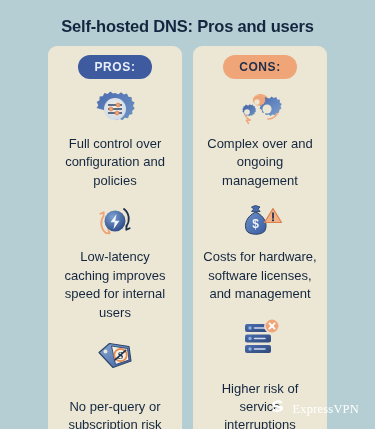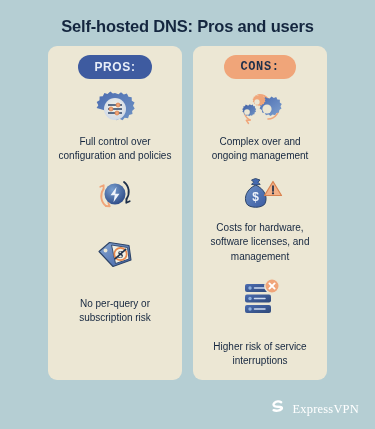--- a/index.html
+++ b/index.html
@@ -48,21 +48,21 @@
   
   .badge {
     border-radius: 999px;
     font-size: 12px;
     font-weight: bold;
     letter-spacing: 0.6px;
     padding: 5px 16px 5px 16px;
     margin-bottom: 9px;
   }
   .badge.pros { background: #3e5ba0; color: #e8eef8; }
-  .badge.cons { background: #f0a579; color: #1d2f4a; font-family: Liberation Mono, monospace; }
+  .badge.cons { background: #f0a579; color: #1d2f4a; }
 
   
   .item {
     display: flex;
     flex-direction: column;
     align-items: center;
     width: 100%;
     margin-bottom: 11px;
   }
   .item:last-child { margin-bottom: 0; gap: 18px; }
@@ -71,21 +71,21 @@
     height: 42px;
     display: flex;
     align-items: center;
     justify-content: center;
     margin-bottom: 5px;
   }
   .icon-wrap svg { display: block; }
 
   .item-label {
     text-align: center;
-    font-size: 10px;
+    font-size: 13px;
     line-height: 1.42;
     color: #14263f;
     padding: 0 2px;
   }
 
   
   .footer {
     position: absolute;
     right: 16px;
     bottom: 9px;
@@ -148,20 +148,21 @@
           </defs>
           <path d="M30 7 a12.5 12.5 0 0 1 2.5 17" fill="none" stroke="#1d2f4a" stroke-width="1.8" stroke-linecap="round"></path>
           <path d="M32.5 24 l-0.2 3.8 3.4-1.6" fill="none" stroke="#1d2f4a" stroke-width="1.8" stroke-linecap="round" stroke-linejoin="round"></path>
           <path d="M12 31 a12.5 12.5 0 0 1 -2.5 -17" fill="none" stroke="#f0a579" stroke-width="1.8" stroke-linecap="round"></path>
           <path d="M9.5 14 l0.2-3.8 -3.4 1.6" fill="none" stroke="#f0a579" stroke-width="1.8" stroke-linecap="round" stroke-linejoin="round"></path>
           <path d="M12 31 l3.8 0.3 -1.5 -3.4" fill="none" stroke="#f0a579" stroke-width="1.8" stroke-linecap="round" stroke-linejoin="round"></path>
           <circle cx="21" cy="19" r="10.5" fill="url(#lb1)"></circle>
           <path d="M22.5 12 l-6 8.2 h4.2 l-1.2 7 6-8.4 h-4.2 z" fill="#f0f4fa"></path>
         </svg>
       </div>
+      <div class="item-label">Low-latency caching improves speed for internal users</div>
     </div>
 
 
     <div class="item">
       <div class="icon-wrap">
         <svg width="44" height="40" viewBox="0 0 44 40">
           <defs>
             <linearGradient id="tg1" x1="0" y1="0" x2="1" y2="1">
               <stop offset="0%" stop-color="#89a8d2"></stop>
                 <stop offset="100%" stop-color="#3f60a6"></stop>

